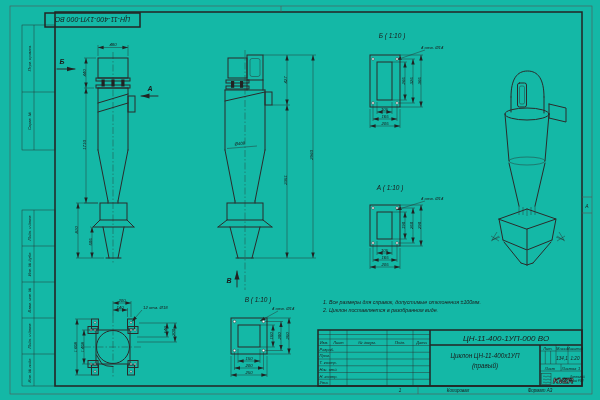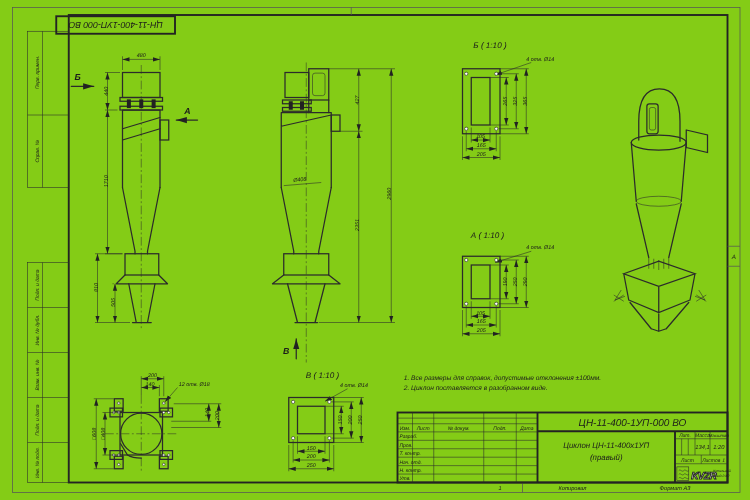--- a/index.html
+++ b/index.html
@@ -1,16 +1,16 @@
 <!DOCTYPE html>
 <html><head>
 <meta charset="utf-8">
 <style>
   html,body{margin:0;padding:0;background:#ffffff;}
-  .page{position:relative;width:600px;height:400px;background:#84cc16;overflow:hidden;
+  .page{position:relative;width:600px;height:400px;background:#14b8a6;overflow:hidden;
         font-family:"Liberation Sans",sans-serif;}
   svg{position:absolute;left:0;top:0;}
   svg text{fill:#1b1b1b;font-family:"Liberation Sans",sans-serif;font-style:italic;}
   .s{stroke:#2b2b2b;stroke-width:1;fill:none;stroke-linecap:round;}
   .t{stroke:#2b2b2b;stroke-width:.45;fill:none;}
   .f{stroke:#232323;stroke-width:1.5;fill:none;}
   .th{stroke:#555;stroke-width:.6;fill:none;}
   .c{stroke:#2b2b2b;stroke-width:.4;fill:none;stroke-dasharray:7 2 1.5 2;}
   .dt{font-size:4.3px;}
   .mt{font-size:4px;}

